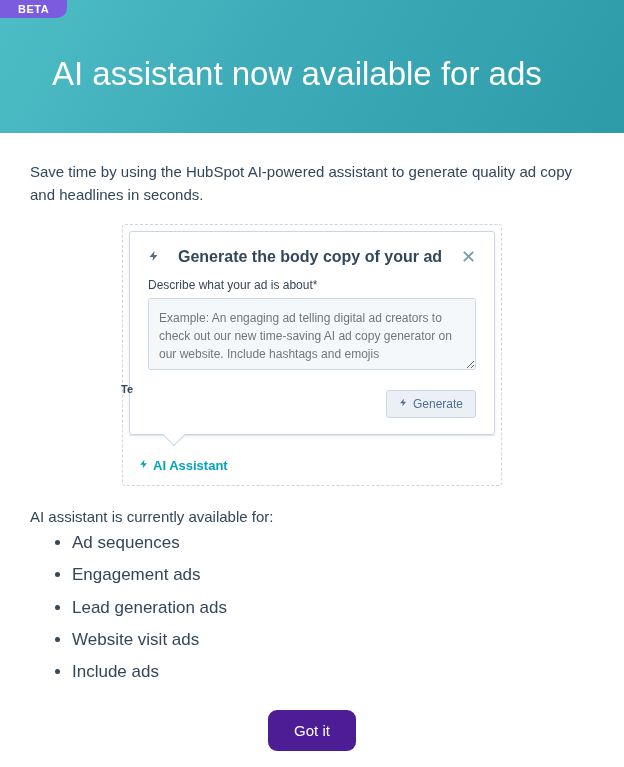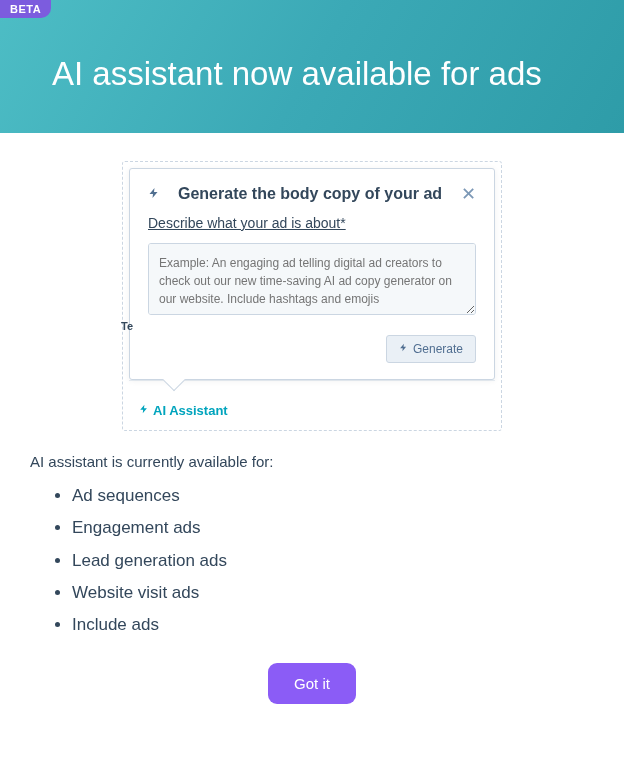--- a/index.html
+++ b/index.html
@@ -16,21 +16,21 @@
       min-height: 125px;
     }
     .beta-badge {
       position: absolute;
       top: 0;
       left: 0;
       background: #7c5cde;
       color: #fff;
       font-size: 11px;
       font-weight: 700;
-      padding: 3px 10px;
+      padding: 3px 18px;
       border-bottom-right-radius: 10px;
       letter-spacing: 0.5px;
     }
     .hero h1 {
       color: #fff;
       font-size: 33px;
       font-weight: 400;
       margin-top: 25px;
       margin-left: 22px;
     }
@@ -82,24 +82,23 @@
       color: #516f90;
       font-size: 14px;
     }
     .close-x {
       color: #7c98b6;
       font-size: 18px;
       cursor: pointer;
       line-height: 1;
     }
     .field-label {
-      font-size: 14px;
-      color: #33475b;
-      margin-bottom: 12px;
-      text-decoration: underline;
+      font-size: 12px;
+      color: #33475b;
+      margin-bottom: 6px;
     }
     .textarea {
       width: 100%;
       min-height: 72px;
       border: 1px solid #cbd6e2;
       background: #f5f8fa;
       border-radius: 3px;
       padding: 10px 10px;
       font-size: 12px;
       color: #7c98b6;
@@ -153,54 +152,55 @@
       font-size: 11px;
       font-weight: 700;
       color: #33475b;
     }
     .preview-bottom-line {
       border-top: 1px solid #e8eef4;
       margin: 0 6px 2px 6px;
     }
     .available {
       font-size: 15px;
-      margin-bottom: 10px;
+      margin-bottom: 2px;
     }
     .bullets {
       list-style: disc;
       margin-left: 42px;
       font-size: 17px;
       line-height: 1.9;
     }
     .cta-row {
       display: flex;
       justify-content: center;
       margin-top: 22px;
       margin-bottom: 14px;
     }
     .got-it {
-      background: #8b5cf6;
+      background: #4c1d95;
       color: #fff;
       border: none;
       border-radius: 9px;
       padding: 12px 26px;
       font-size: 15px;
       font-weight: 500;
       cursor: pointer;
     }
   </style>
 </head>
 <body>
 
 <div class="hero">
   <div class="beta-badge">BETA</div>
   <h1>AI assistant now available for ads</h1>
 </div>
 
 <div class="content">
+  <p class="intro">Save time by using the HubSpot AI-powered assistant to generate quality ad copy and headlines in seconds.</p>
 
   <div class="preview-wrap">
     <div class="preview">
       <div class="popover">
         <div class="popover-header">
           <div class="popover-title">
             <span class="lightning">
               <svg width="12" height="14" viewBox="0 0 24 24" fill="#516f90">
                   <path d="M13 2L3 14h7l-1 8 10-12h-7l1-8z"></path>
                 </svg>

